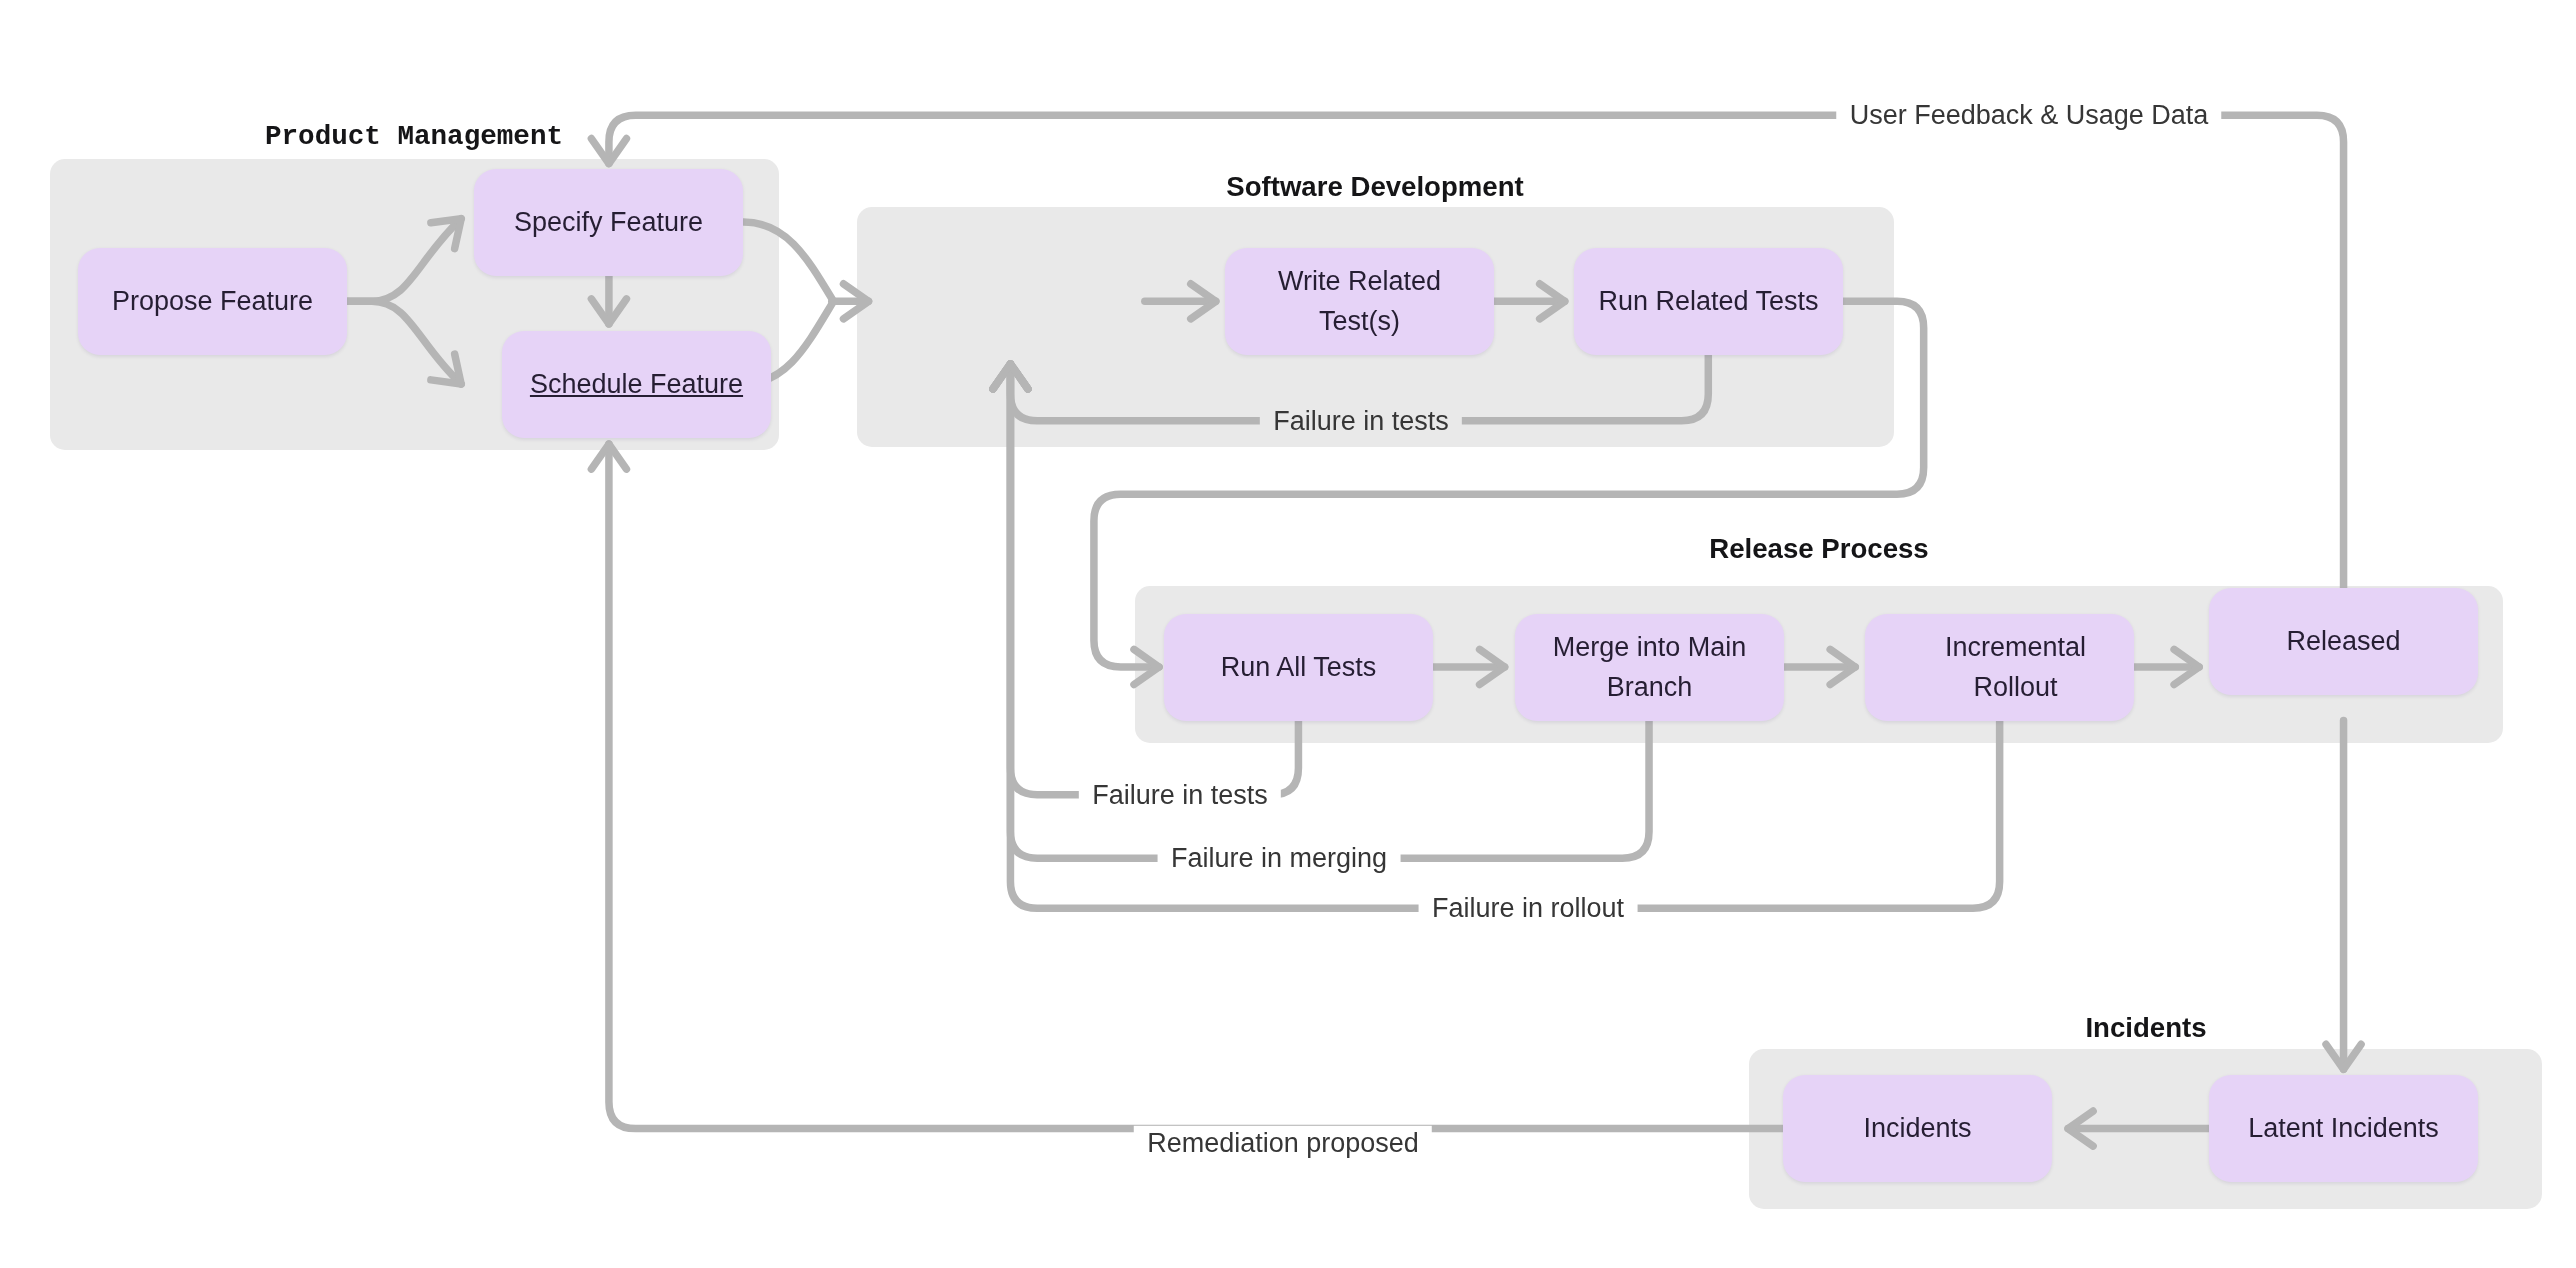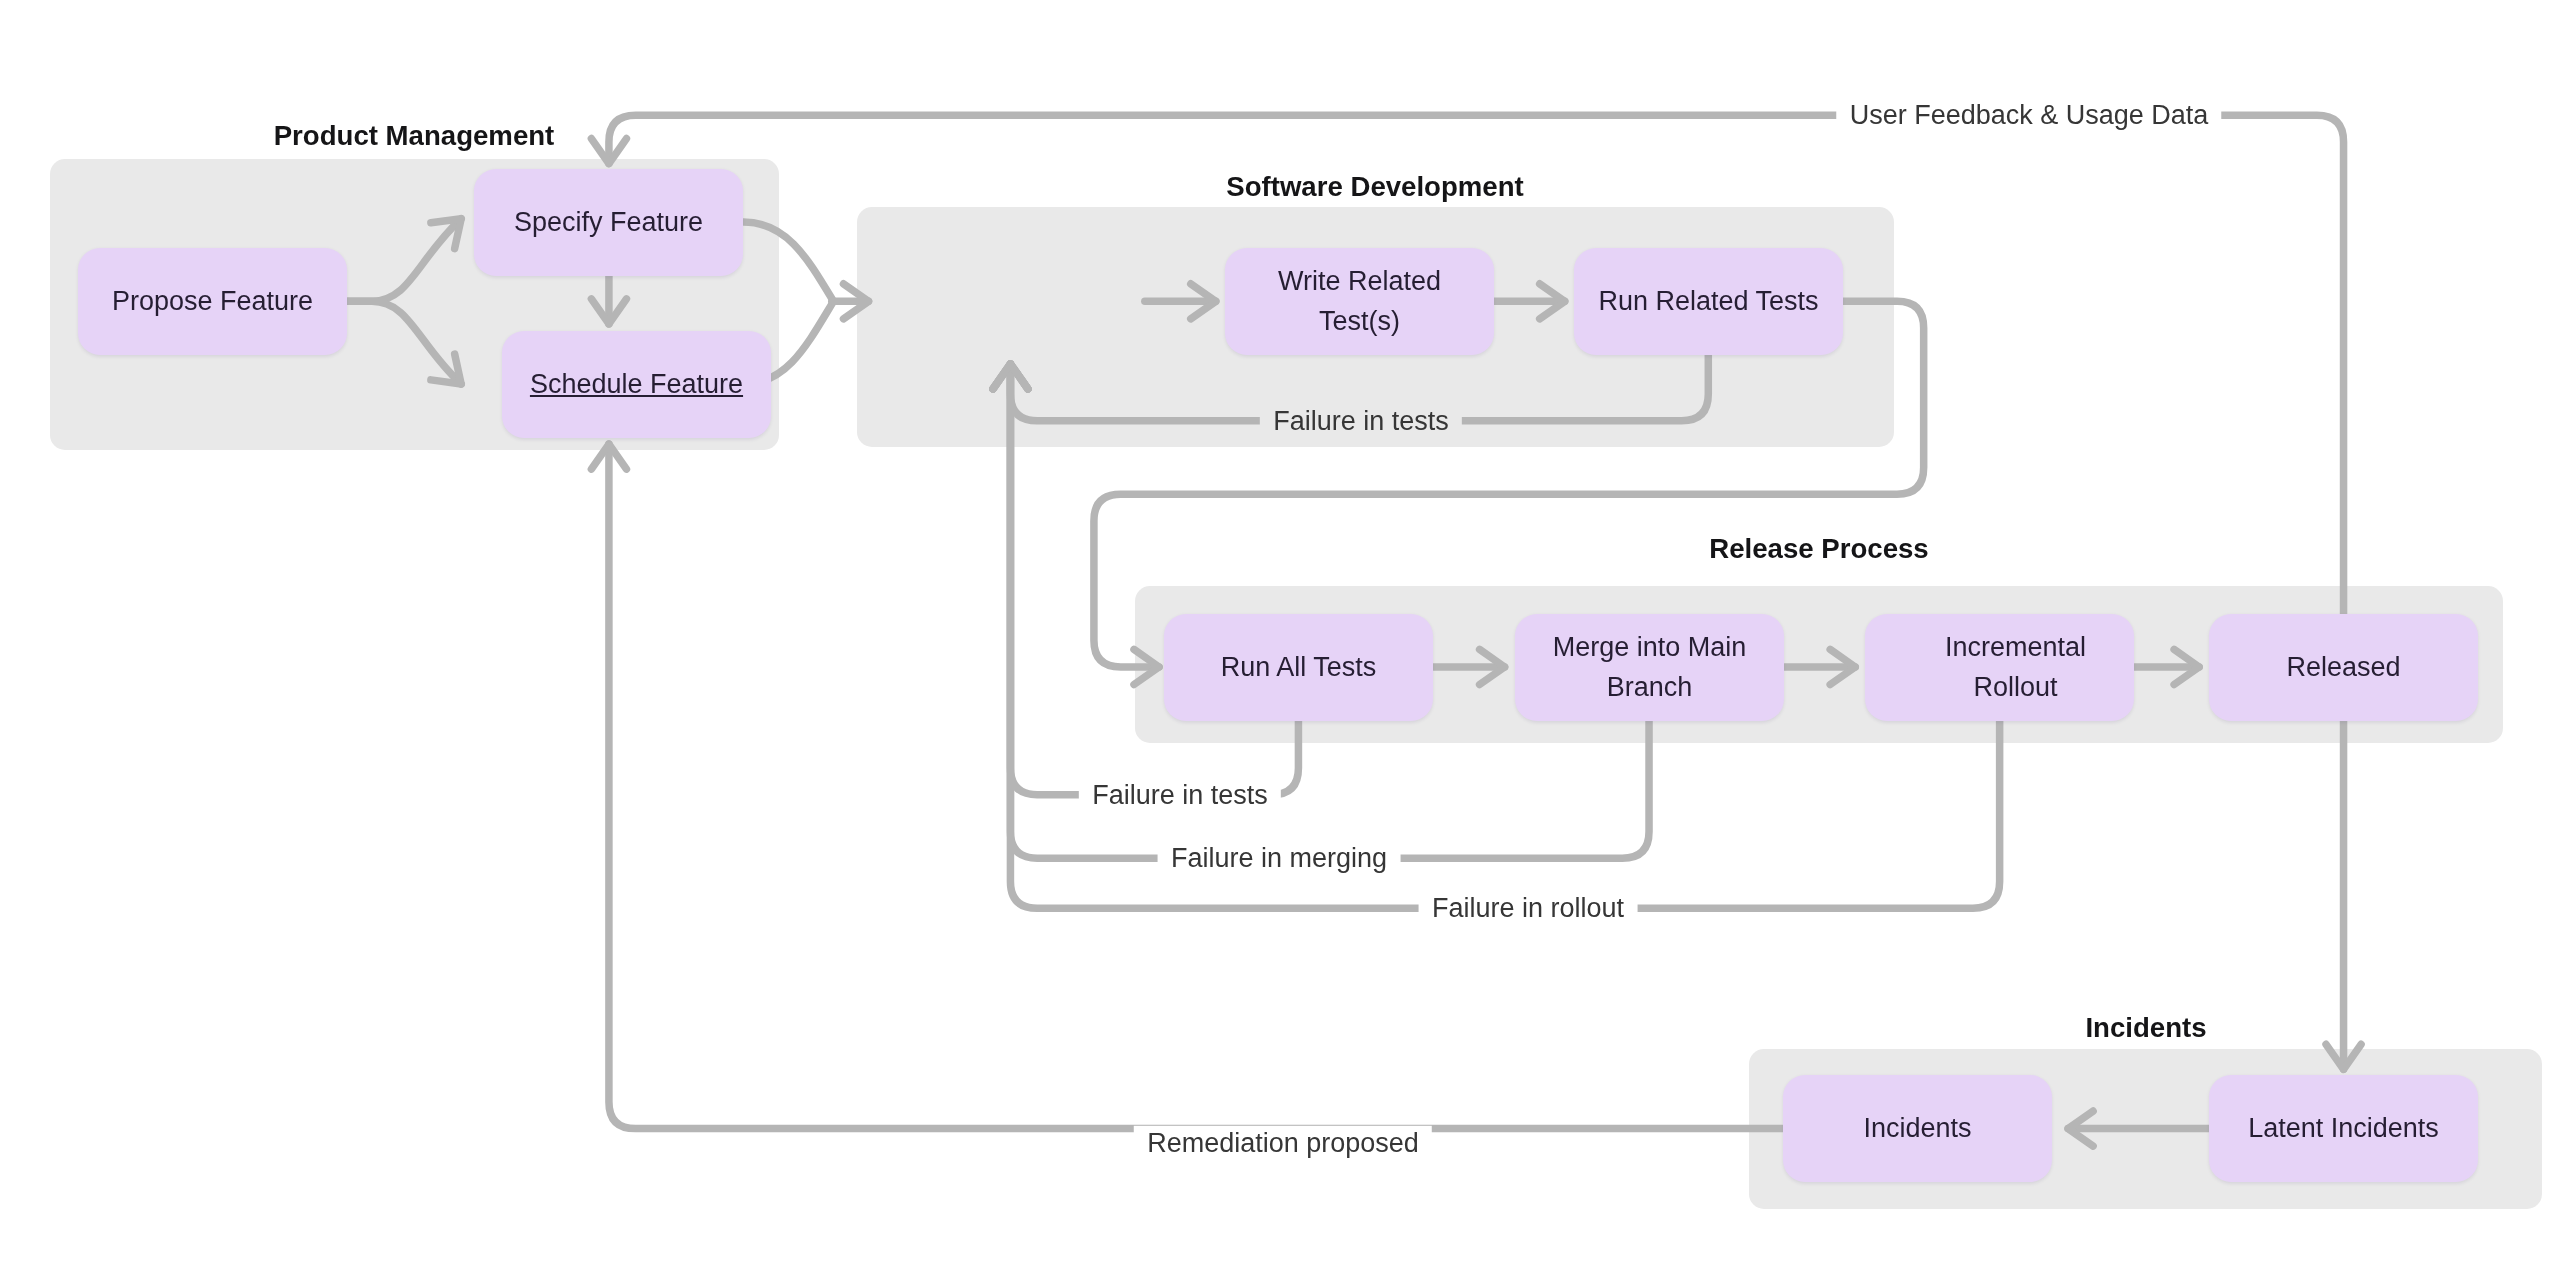--- a/index.html
+++ b/index.html
@@ -134,21 +134,21 @@
 
     <path class="edge" marker-end="url(#arrowhead)" d="M 1975 863 L 1975 996 Q 1975 1028 1943 1028 L 1242 1028 Q 1210 1028 1210 996 L 1210 436"></path>
 
     <path class="edge" marker-end="url(#arrowhead)" d="M 2395 863 L 2395 1056 Q 2395 1088 2363 1088 L 1242 1088 Q 1210 1088 1210 1056 L 1210 436"></path>
 
     <path class="edge" marker-end="url(#arrowhead)" d="M 1716 799 L 1802 799"></path>
     <path class="edge" marker-end="url(#arrowhead)" d="M 2136 799 L 2222 799"></path>
     <path class="edge" marker-end="url(#arrowhead)" d="M 2556 799 L 2634 799"></path>
   </svg>
 
-  <div class="group-title" style="left:414px; top:136px;">Product Management</div>
+  <div class="group-title" style="left:414px; top:136px;font-family:Liberation Mono, monospace;">Product Management</div>
   <div class="group-title" style="left:1375px; top:187px;">Software Development</div>
   <div class="group-title" style="left:1819px; top:549px;">Release Process</div>
   <div class="group-title" style="left:2146px; top:1028px;">Incidents</div>
 
   <div class="node one-line" style="left:78px; top:248px;">
     <span class="node-label">Propose Feature</span>
   </div>
   <div class="node one-line" style="left:474px; top:169px;">
     <span class="node-label">Specify Feature</span>
   </div>
@@ -163,21 +163,21 @@
   </div>
   <div class="node one-line" style="left:1164px; top:614px;">
     <span class="node-label">Run All Tests</span>
   </div>
   <div class="node wrap-245" style="left:1515px; top:614px;">
     <span class="node-label">Merge into Main Branch</span>
   </div>
   <div class="node wrap-190" style="left:1865px; top:614px;padding-left:32px;">
     <span class="node-label">Incremental Rollout</span>
   </div>
-  <div class="node one-line" style="left:2209px; top:614px;">
+  <div class="node one-line" style="left:2209px; top:588px;">
     <span class="node-label">Released</span>
   </div>
   <div class="node one-line" style="left:1783px; top:1075px;">
     <span class="node-label">Incidents</span>
   </div>
   <div class="node one-line" style="left:2209px; top:1075px;">
     <span class="node-label">Latent Incidents</span>
   </div>
 
   <div class="edge-label" style="left:2029px; top:115px;">User Feedback &amp; Usage Data</div>

